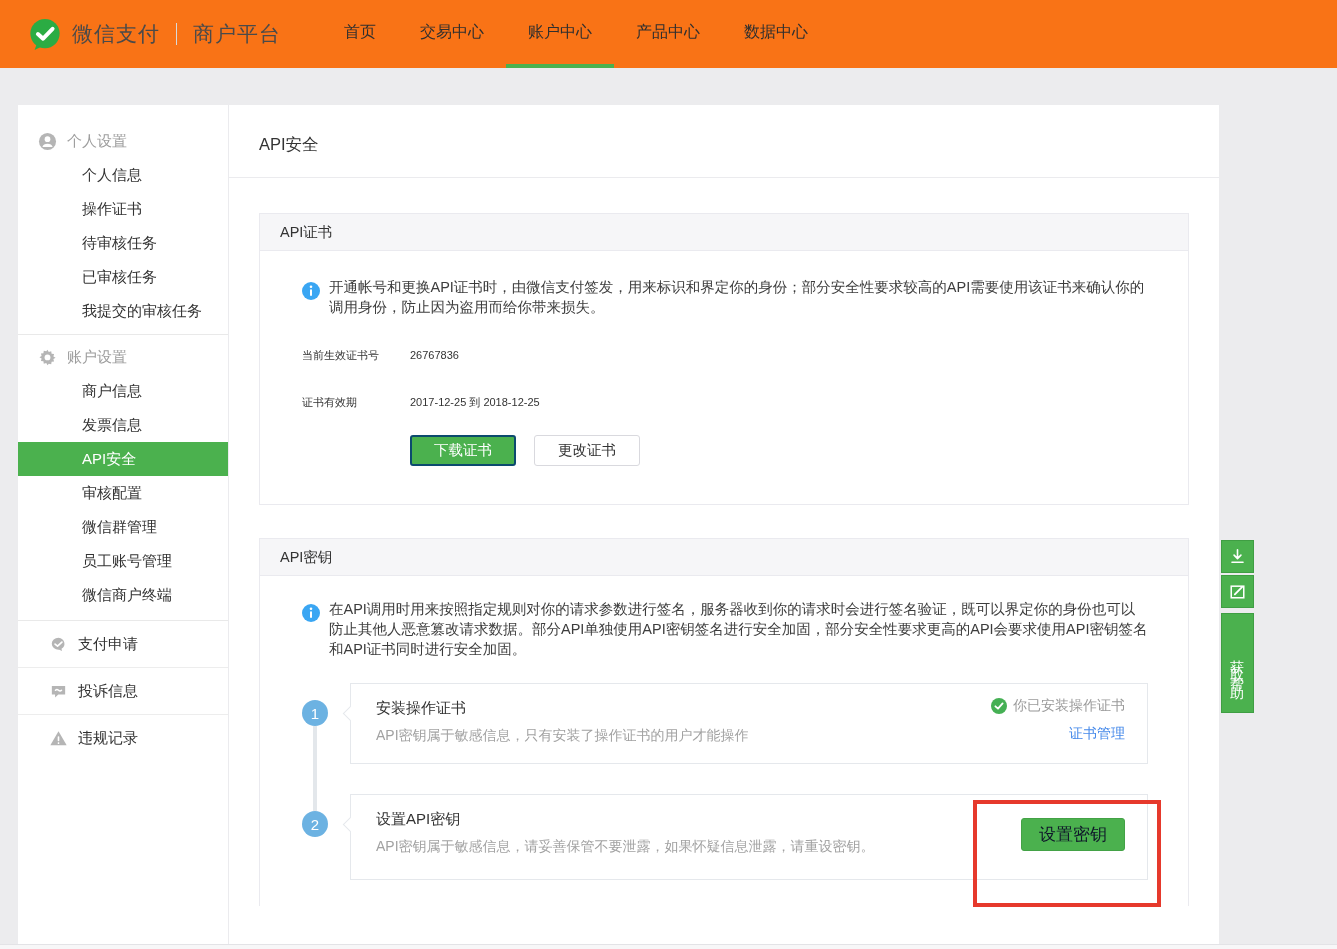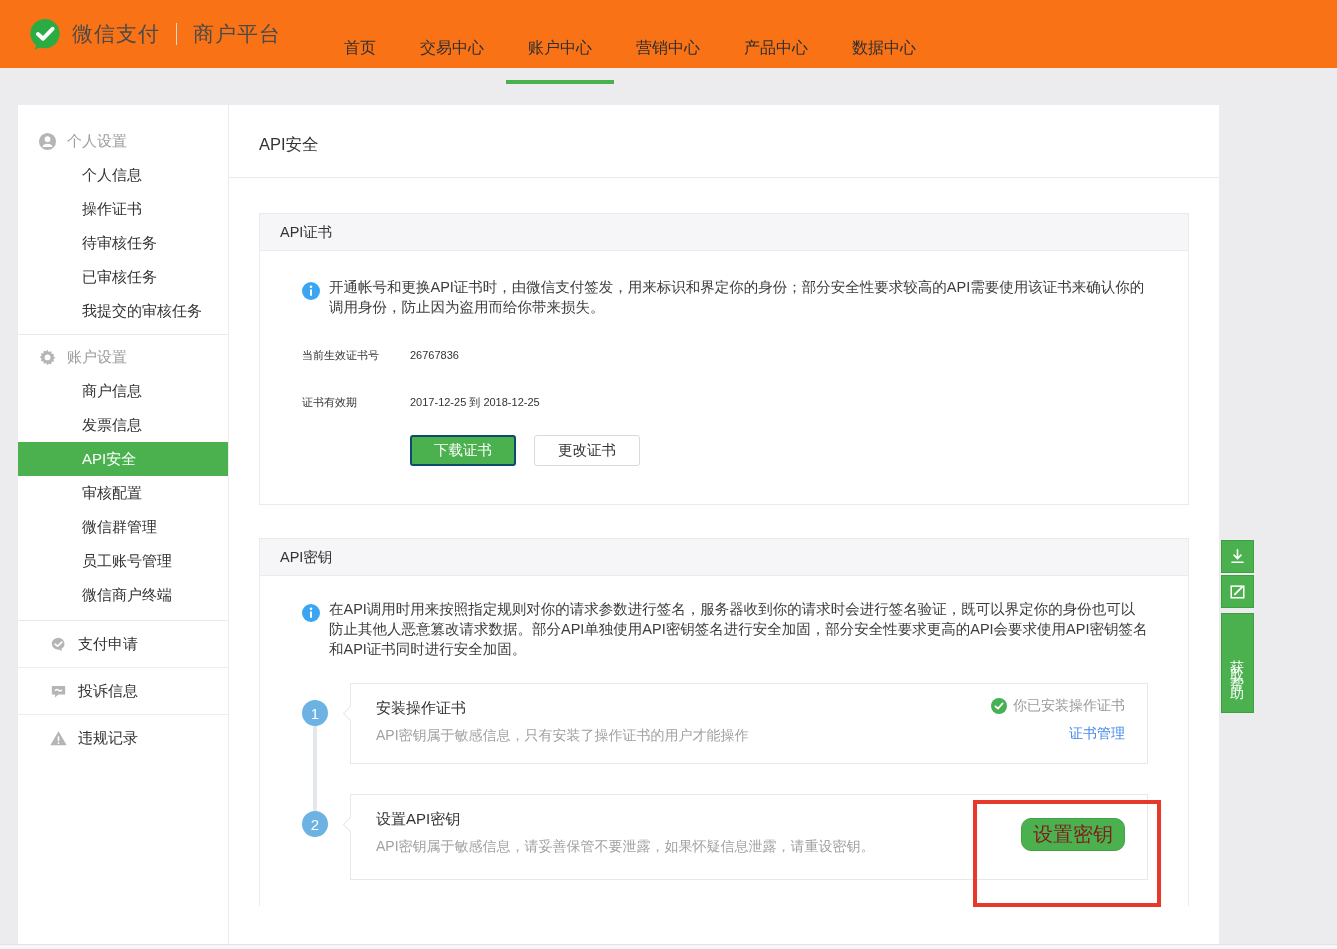--- a/index.html
+++ b/index.html
@@ -9,21 +9,21 @@
     font-family:"Liberation Sans","DejaVu Sans",sans-serif;
     color:#333;
   }
   
   .topbar{position:absolute;top:0;left:0;width:1337px;height:68px;background:#f97316;}
   .logo-area{position:absolute;left:28px;top:0;height:68px;display:flex;align-items:center;}
   .logo-icon svg{width:34px;height:34px;display:block;}
   .brand{font-size:21px;color:#4a4a4a;margin-left:10px;letter-spacing:1px;}
   .logo-sep{width:1px;height:22px;background:#d9d9d9;margin:0 16px;}
   .platform{font-size:21px;color:#4a4a4a;letter-spacing:1px;}
-  .topnav{position:absolute;left:322px;top:16px;height:72px;display:flex;}
+  .topnav{position:absolute;left:322px;top:0;height:72px;display:flex;}
   .nav-item{padding:0 22px;line-height:64px;height:64px;font-size:16px;color:#2f2f2f;cursor:pointer;border-bottom:4px solid transparent;}
   .nav-item.active{border-bottom-color:#4BB14E;}
   
   .sidebar{position:absolute;left:18px;top:105px;width:210px;height:839px;background:#fff;}
   .group-title{display:flex;align-items:center;height:34px;padding-left:20px;color:#9d9d9d;font-size:15px;}
   .group-title.first{margin-top:19px;}
   .group-title.second{margin-top:5px;}
   .gicon{width:19px;height:19px;margin-right:10px;display:inline-flex;flex:0 0 19px;}
   .gicon svg{width:19px;height:19px;display:block;}
   .side-item{display:flex;align-items:center;height:34px;padding-left:64px;font-size:15px;color:#333;cursor:pointer;}
@@ -60,21 +60,21 @@
   .step-box{flex:1;margin-left:22px;border:1px solid #e5e8ec;position:relative;background:#fff;box-sizing:border-box;padding:15px 22px 0 25px;}
   .step-box.h1{height:81px;}
   .step-box.h2{height:86px;}
   .notch{position:absolute;left:-6px;top:24px;width:10px;height:10px;background:#fff;border-left:1px solid #e5e8ec;border-bottom:1px solid #e5e8ec;transform:rotate(45deg);}
   .step-title{font-size:15px;color:#333;}
   .step-desc{margin-top:9px;font-size:14px;color:#a2a2a2;}
   .step-right{position:absolute;right:22px;top:13px;text-align:right;}
   .status-line{display:flex;align-items:center;justify-content:flex-end;font-size:14px;color:#9a9a9a;}
   .status-line svg{width:16px;height:16px;margin-right:6px;}
   .cert-link{display:inline-block;margin-top:10px;color:#4589EA;font-size:14px;cursor:pointer;}
-  .setkey-btn{position:absolute;right:22px;top:23px;width:104px;height:33px;background:#4BB14E;border:1px solid #43a246;color:#7f1d1d;font-size:20px;display:flex;align-items:center;justify-content:center;border-radius:10px;cursor:pointer;box-sizing:border-box;}
+  .setkey-btn{position:absolute;right:22px;top:23px;width:104px;height:33px;background:#4BB14E;border:1px solid #43a246;color:#0f172a;font-size:17px;display:flex;align-items:center;justify-content:center;border-radius:3px;cursor:pointer;box-sizing:border-box;}
   
   .red-box{position:absolute;left:973px;top:800px;width:188px;height:107px;border:4px solid #E6392C;box-sizing:border-box;z-index:6;pointer-events:none;}
   
   .float-toolbar{position:absolute;left:1221px;top:540px;width:33px;z-index:4;}
   .ft-btn{width:33px;height:33px;background:#4BB14E;border:1px solid #3f9e43;box-sizing:border-box;display:flex;align-items:center;justify-content:center;margin-bottom:2px;cursor:pointer;}
   .ft-btn.second{margin-bottom:5px;}
   .ft-btn svg{width:19px;height:19px;display:block;}
   .ft-help{width:33px;height:100px;background:#4BB14E;border:1px solid #3f9e43;box-sizing:border-box;color:#fff;font-size:14px;display:flex;align-items:center;justify-content:center;cursor:pointer;writing-mode:vertical-lr;letter-spacing:9px;padding-top:6px;}
   .bottom-strip{position:absolute;left:0;top:944px;width:1337px;height:5px;background:#f7f7f8;border-top:1px solid #e3e3e6;box-sizing:border-box;}
 </style>
@@ -93,21 +93,20 @@
         </svg>
       </span>
       <span class="brand">微信支付</span>
       <span class="logo-sep"></span>
       <span class="platform">商户平台</span>
     </div>
     <div class="topnav">
       <span class="nav-item">首页</span>
       <span class="nav-item">交易中心</span>
       <span class="nav-item active">账户中心</span>
-      <span class="nav-item">营销中心</span>
       <span class="nav-item">产品中心</span>
       <span class="nav-item">数据中心</span>
     </div>
   </div>
 
   <div class="sidebar">
     <div class="group-title first">
       <span class="gicon">
         <svg viewBox="0 0 20 20">
           <circle cx="10" cy="10" r="9" fill="#b5b5b5"></circle>

